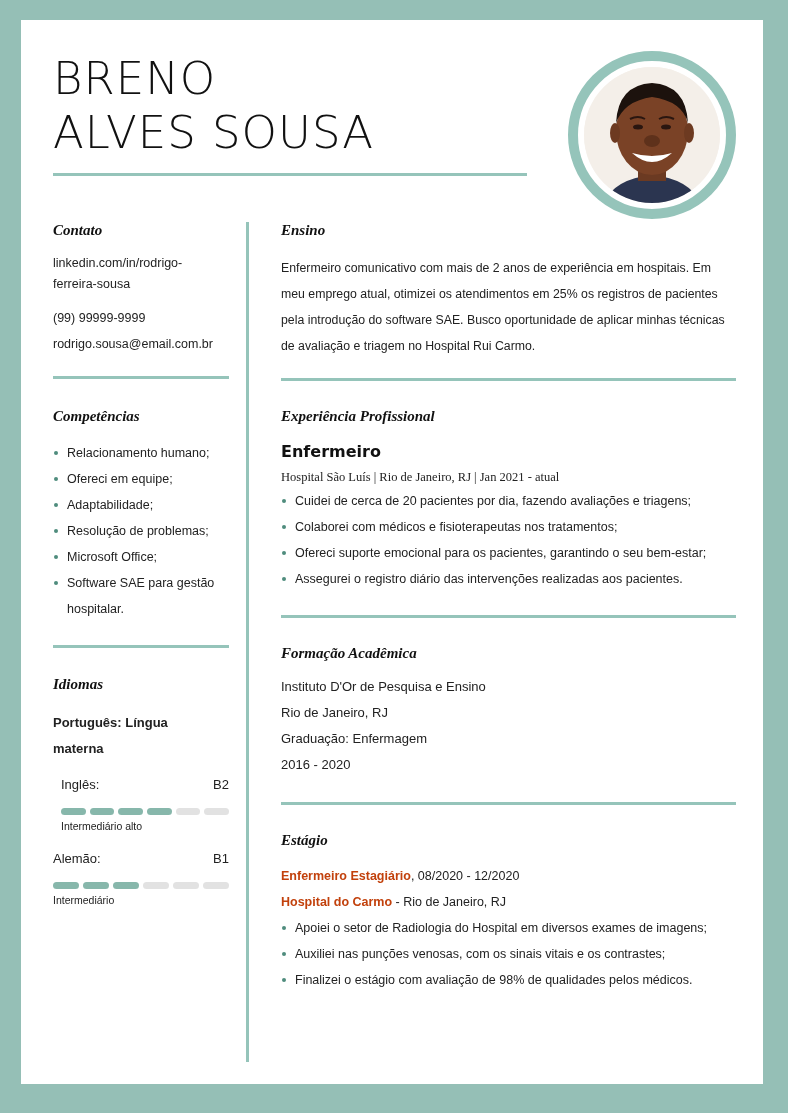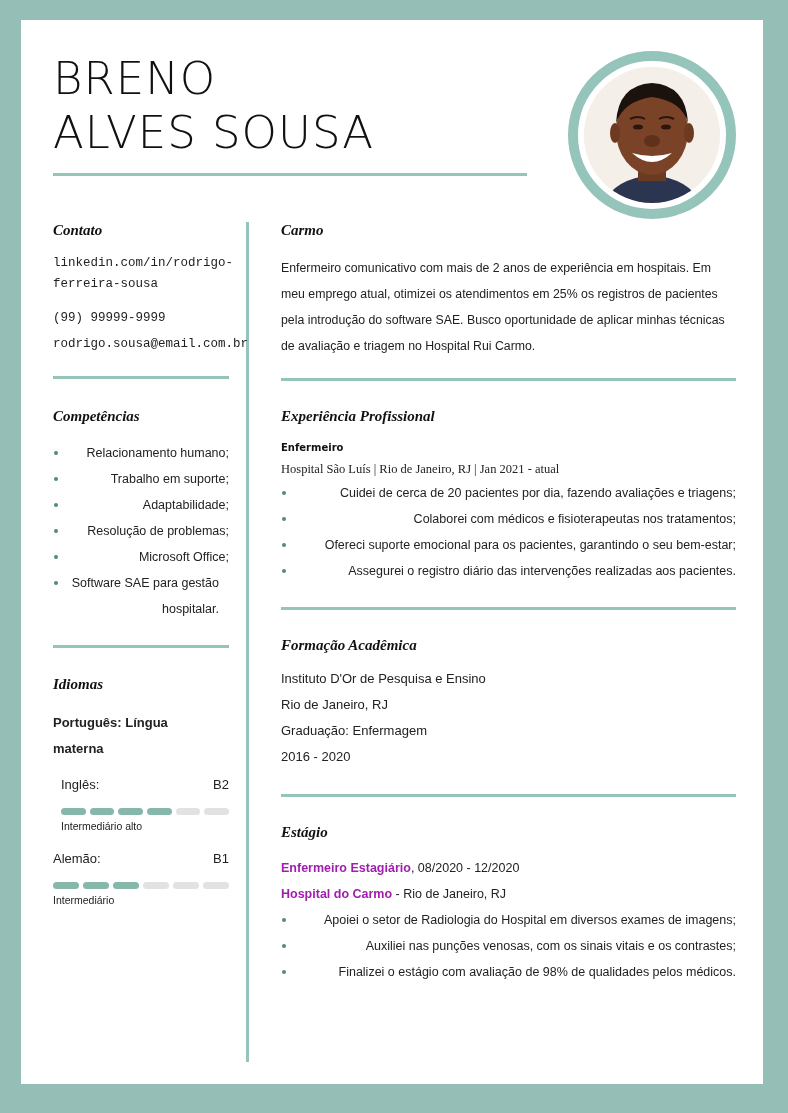--- a/index.html
+++ b/index.html
@@ -71,38 +71,37 @@
   .rule-left { width: 176px; height: 3px; background: #95c4ba; }
   .rule-right { width: 455px; height: 3px; background: #95c4ba; }
 
   ul.bul { list-style: none; }
   ul.bul li {
     position: relative;
     padding-left: 14px;
     font-size: 12.5px;
     line-height: 26px;
     color: #222;
-    text-align: right;
   }
   ul.bul li::before {
     content: "";
     position: absolute;
     left: 1px; top: 11px;
     width: 4px; height: 4px;
     border-radius: 50%;
     background: #4f8c7d;
   }
   .lang-row { display: flex; justify-content: space-between; font-size: 13px; line-height: 20px; }
   .bar { display: flex; gap: 4px; margin-top: 13px; }
   .seg { width: 26px; height: 7px; border-radius: 4px; background: #e2e2e2; }
   .seg.on { background: #87b7ab; }
   .lang-sub { font-size: 10.5px; margin-top: 5px; color: #222; }
 
-  .job-title { font-family: "DejaVu Sans", sans-serif; font-weight: bold; font-size: 10px; color: #111; }
-  b { font-weight: bold; color: #a21caf; }
+  .job-title { font-family: "DejaVu Sans", sans-serif; font-weight: bold; font-size: 16px; color: #111; }
+  b { font-weight: bold; color: #c2410c; }
 </style>
 </head>
 <body>
 
 <div class="page">
 
   <div class="name">
     <div>BRENO</div>
     <div>ALVES SOUSA</div>
   </div>
@@ -126,38 +125,38 @@
         <path d="M48 86 Q68 104 88 86 Q68 92 48 86 Z" fill="#ffffff"></path>
       </svg>
     </div>
   </div>
 
   <div class="col-divider"></div>
 
   <div class="left">
     <section>
       <h2 class="sec-title">Contato</h2>
-      <div style="margin-top:12px;font-family:Liberation Mono, monospace;">
+      <div style="margin-top:12px;">
         <div class="txt">
           <div>linkedin.com/in/rodrigo-</div>
           <div>ferreira-sousa</div>
         </div>
         <div class="txt" style="margin-top:13px;">(99) 99999-9999</div>
         <div class="txt" style="margin-top:5px;">rodrigo.sousa@email.com.br</div>
       </div>
       <div class="rule-left" style="margin-top:21px;"></div>
     </section>
 
     <section style="margin-top:27px;">
       <h2 class="sec-title">
         <div>Competências</div>
       </h2>
       <ul class="bul" style="margin-top:13px;">
         <li>Relacionamento humano;</li>
-        <li>Trabalho em suporte;</li>
+        <li>Ofereci em equipe;</li>
         <li>Adaptabilidade;</li>
         <li>Resolução de problemas;</li>
         <li>Microsoft Office;</li>
         <li style="padding-right:10px;">Software SAE para gestão hospitalar.</li>
       </ul>
       <div class="rule-left" style="margin-top:23px;"></div>
     </section>
 
     <section style="margin-top:26px;">
       <h2 class="sec-title">Idiomas</h2>
@@ -192,21 +191,21 @@
           <span class="seg"></span>
           <span class="seg"></span>
         </div>
         <div class="lang-sub">Intermediário</div>
       </div>
     </section>
   </div>
 
   <div class="right">
     <section>
-      <h2 class="sec-title">Carmo</h2>
+      <h2 class="sec-title">Ensino</h2>
       <p class="txt" style="margin-top:14px; line-height:26px; font-size:12.3px;">Enfermeiro comunicativo com mais de 2 anos de experiência em hospitais. Em meu emprego atual, otimizei os atendimentos em 25% os registros de pacientes pela introdução do software SAE. Busco oportunidade de aplicar minhas técnicas de avaliação e triagem no Hospital Rui Carmo.</p>
       <div class="rule-right" style="margin-top:19px;"></div>
     </section>
 
     <section style="margin-top:25px;">
       <h2 class="sec-title">Experiência Profissional</h2>
       <div style="margin-top:15px;">
         <div class="job-title">Enfermeiro</div>
         <div class="txt" style="margin-top:6px;font-family:Liberation Serif, serif;">Hospital São Luís | Rio de Janeiro, RJ | Jan 2021 - atual</div>
         <ul class="bul">

